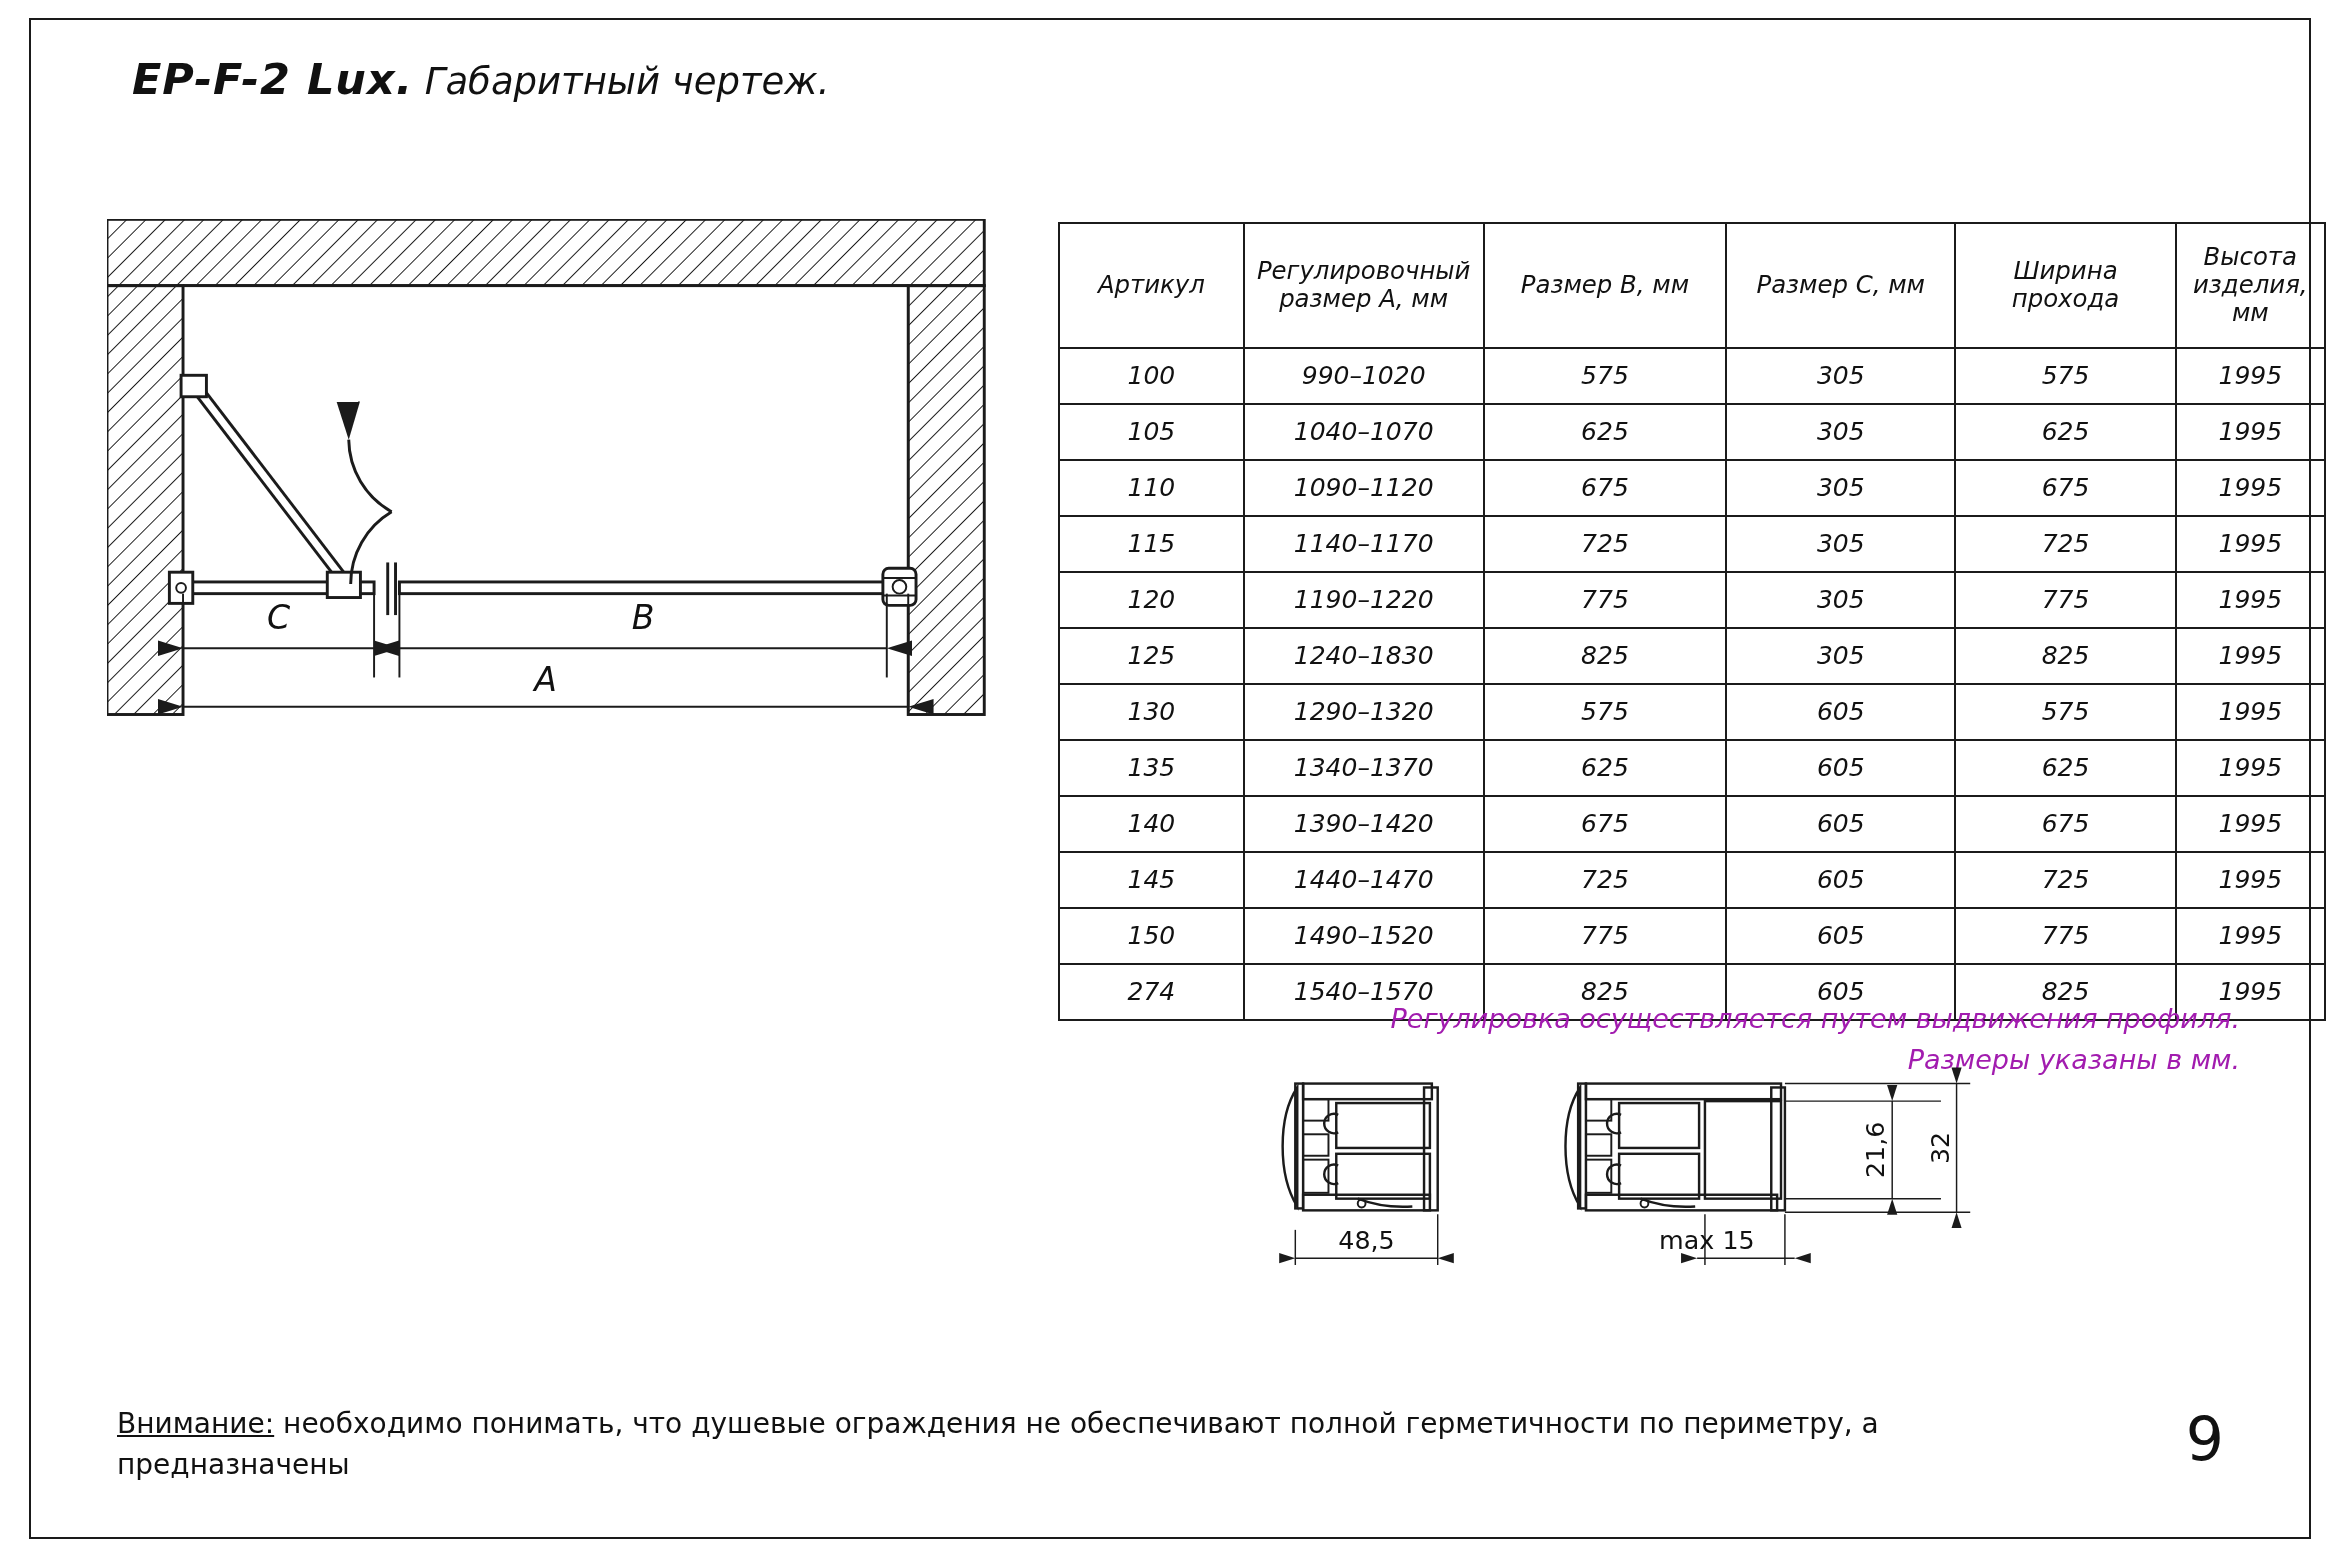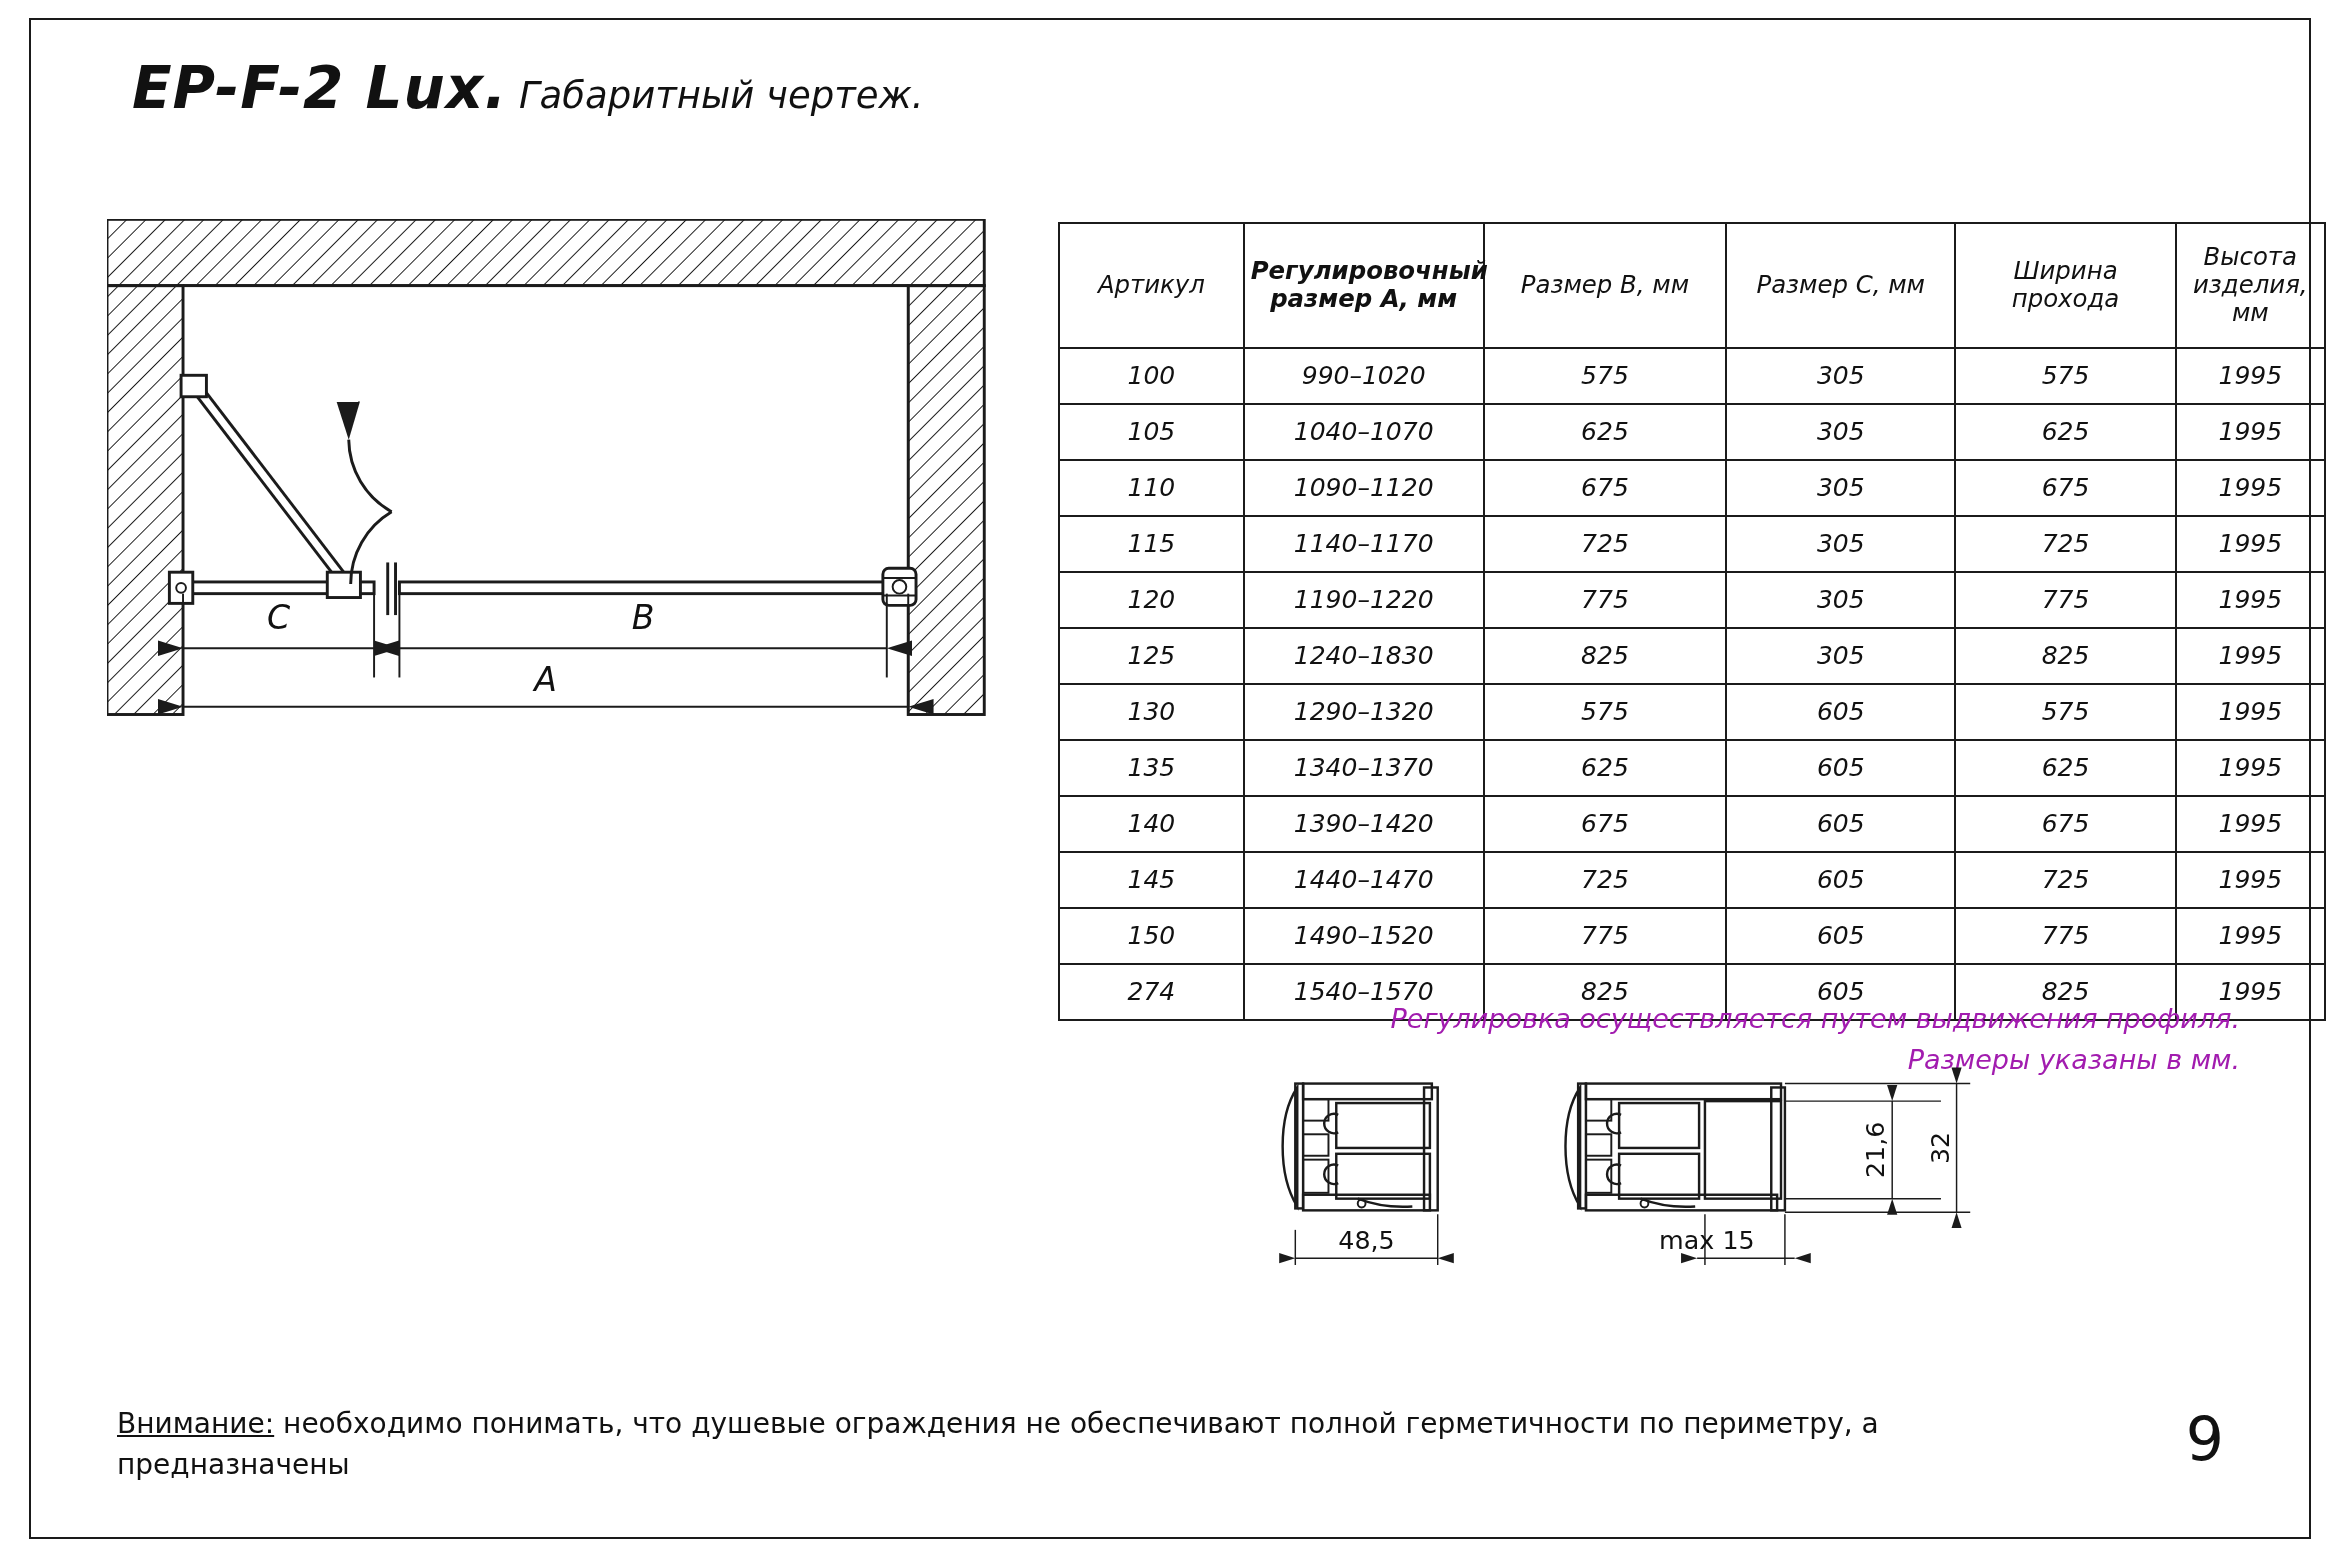--- a/index.html
+++ b/index.html
@@ -30,21 +30,21 @@
   .title {
     position: absolute;
     left: 132px;
     top: 54px;
     white-space: nowrap;
   }
   .title .code {
     font-family: "DejaVu Sans", sans-serif;
     font-style: italic;
     font-weight: bold;
-    font-size: 58px;
+    font-size: 43px;
     letter-spacing: 1px;
     color: #111;
   }
   .title .sub {
     font-family: "DejaVu Sans", sans-serif;
     font-style: italic;
     font-size: 37px;
     color: #111;
   }
   
@@ -73,21 +73,21 @@
     padding: 0;
   }
   #spec-table th {
     font-size: 24.4px;
     line-height: 1.15;
     height: 115px;
     font-weight: normal;
     padding: 3.9px 5.9px;
   }
   #spec-table th.bold {
-    font-weight: bold;
+    font-weight: normal;
   }
   #spec-table td {
     font-size: 25px;
     height: 54px;
   }
   .col-art { width: 171px; }
   .col-a   { width: 226px; }
   .col-b   { width: 229px; }
   .col-c   { width: 215px; }
   .col-w   { width: 207px; }

